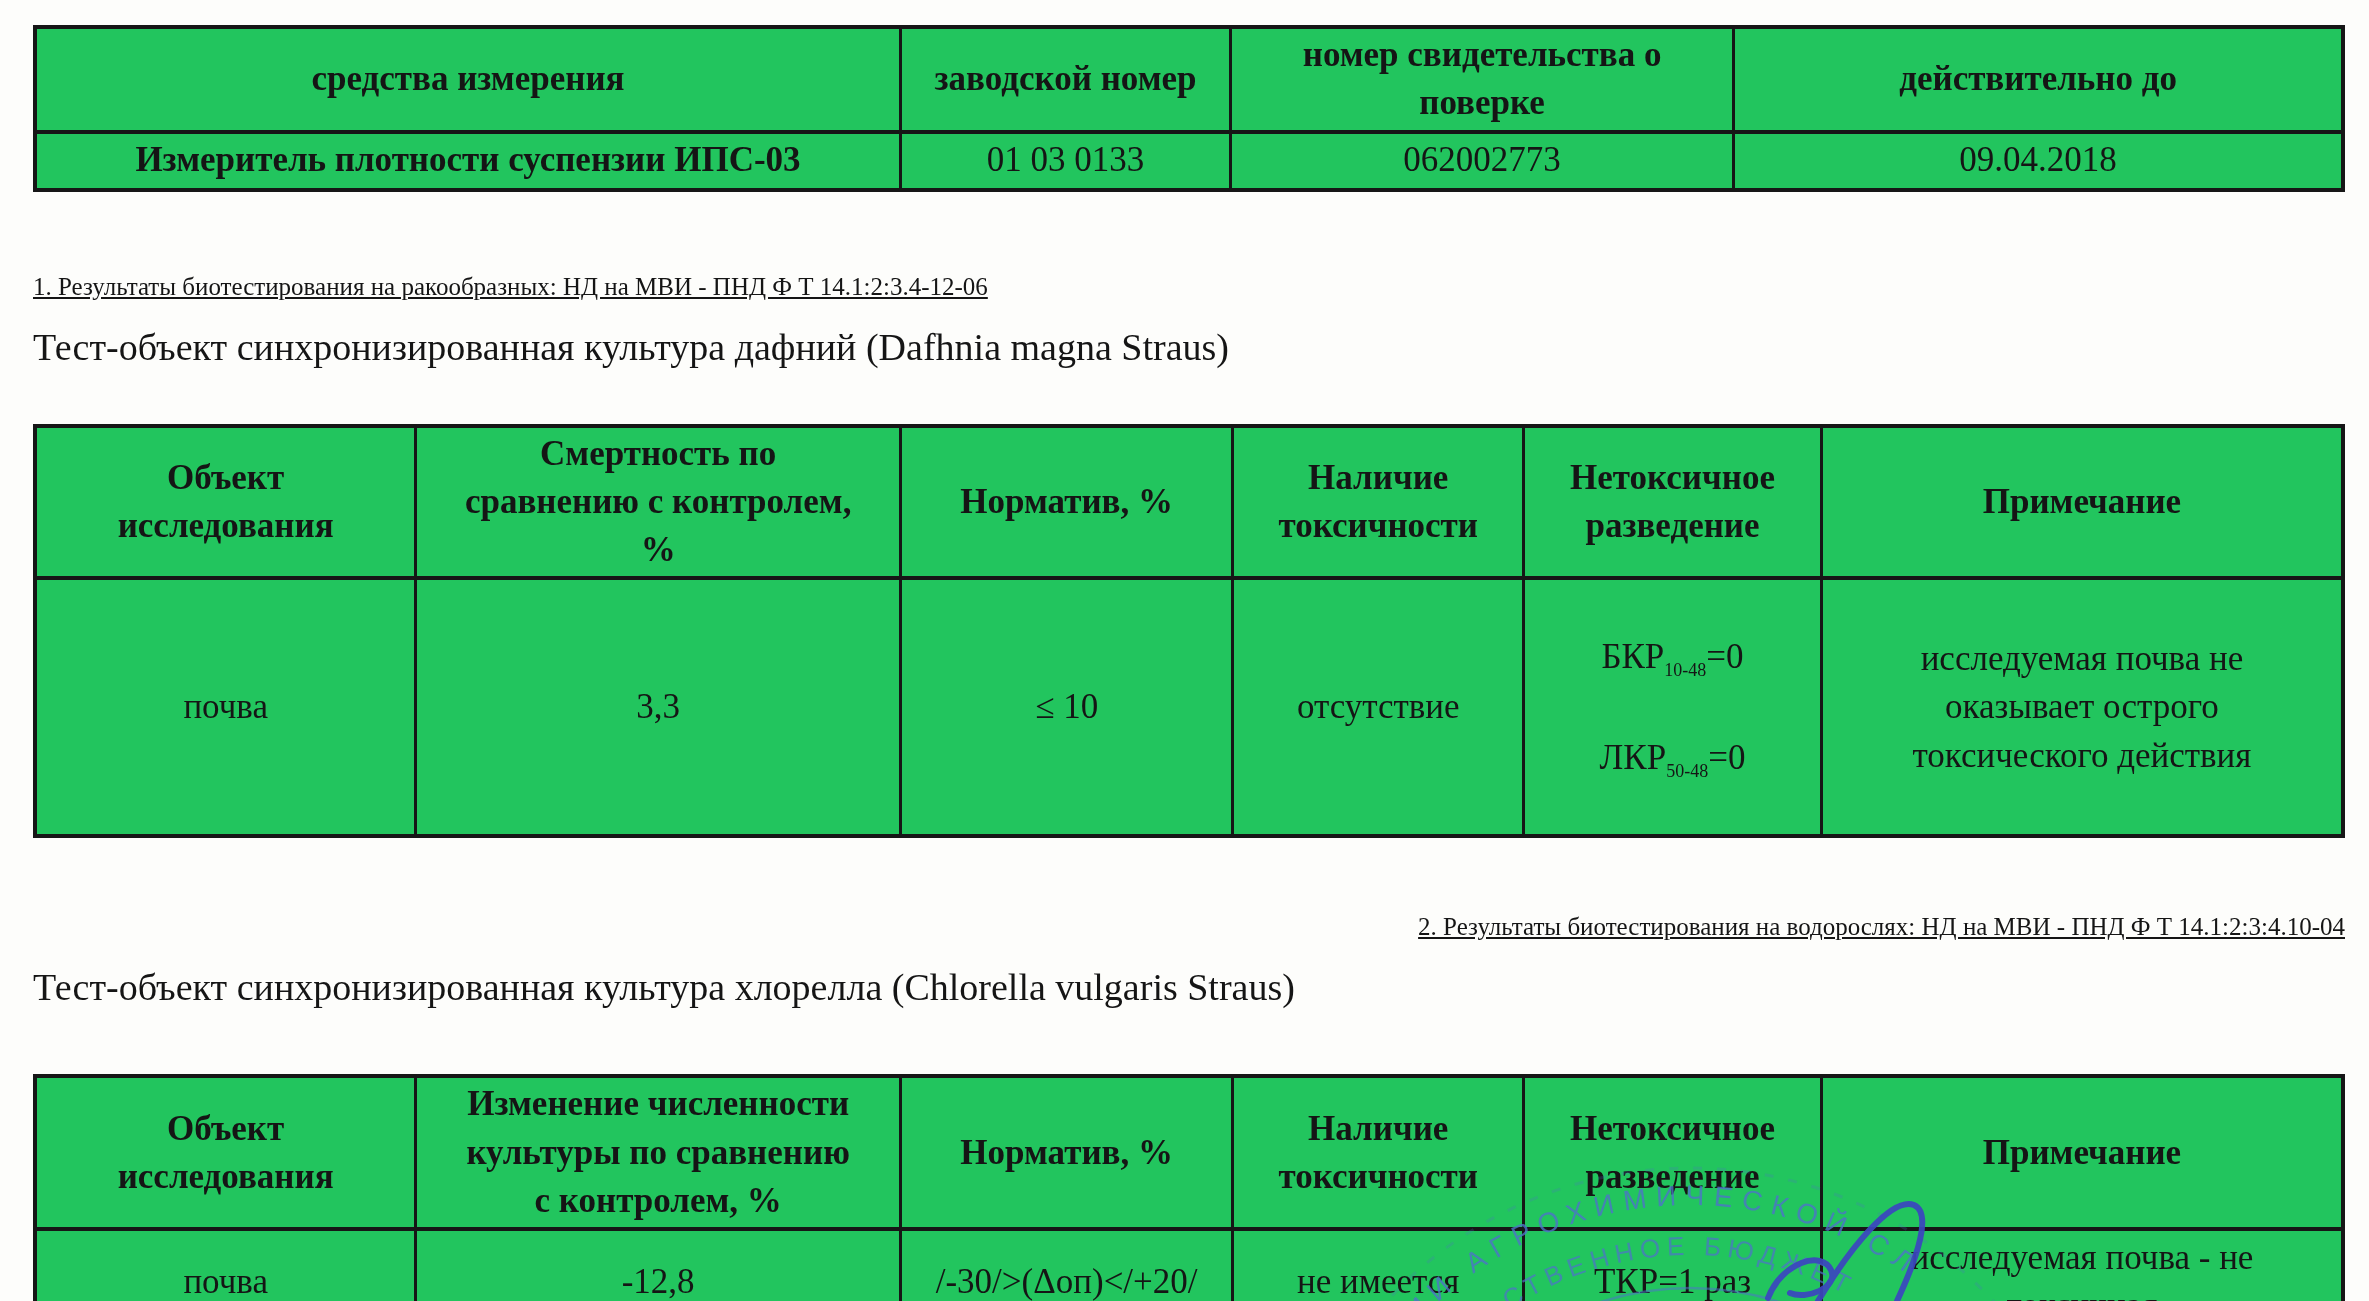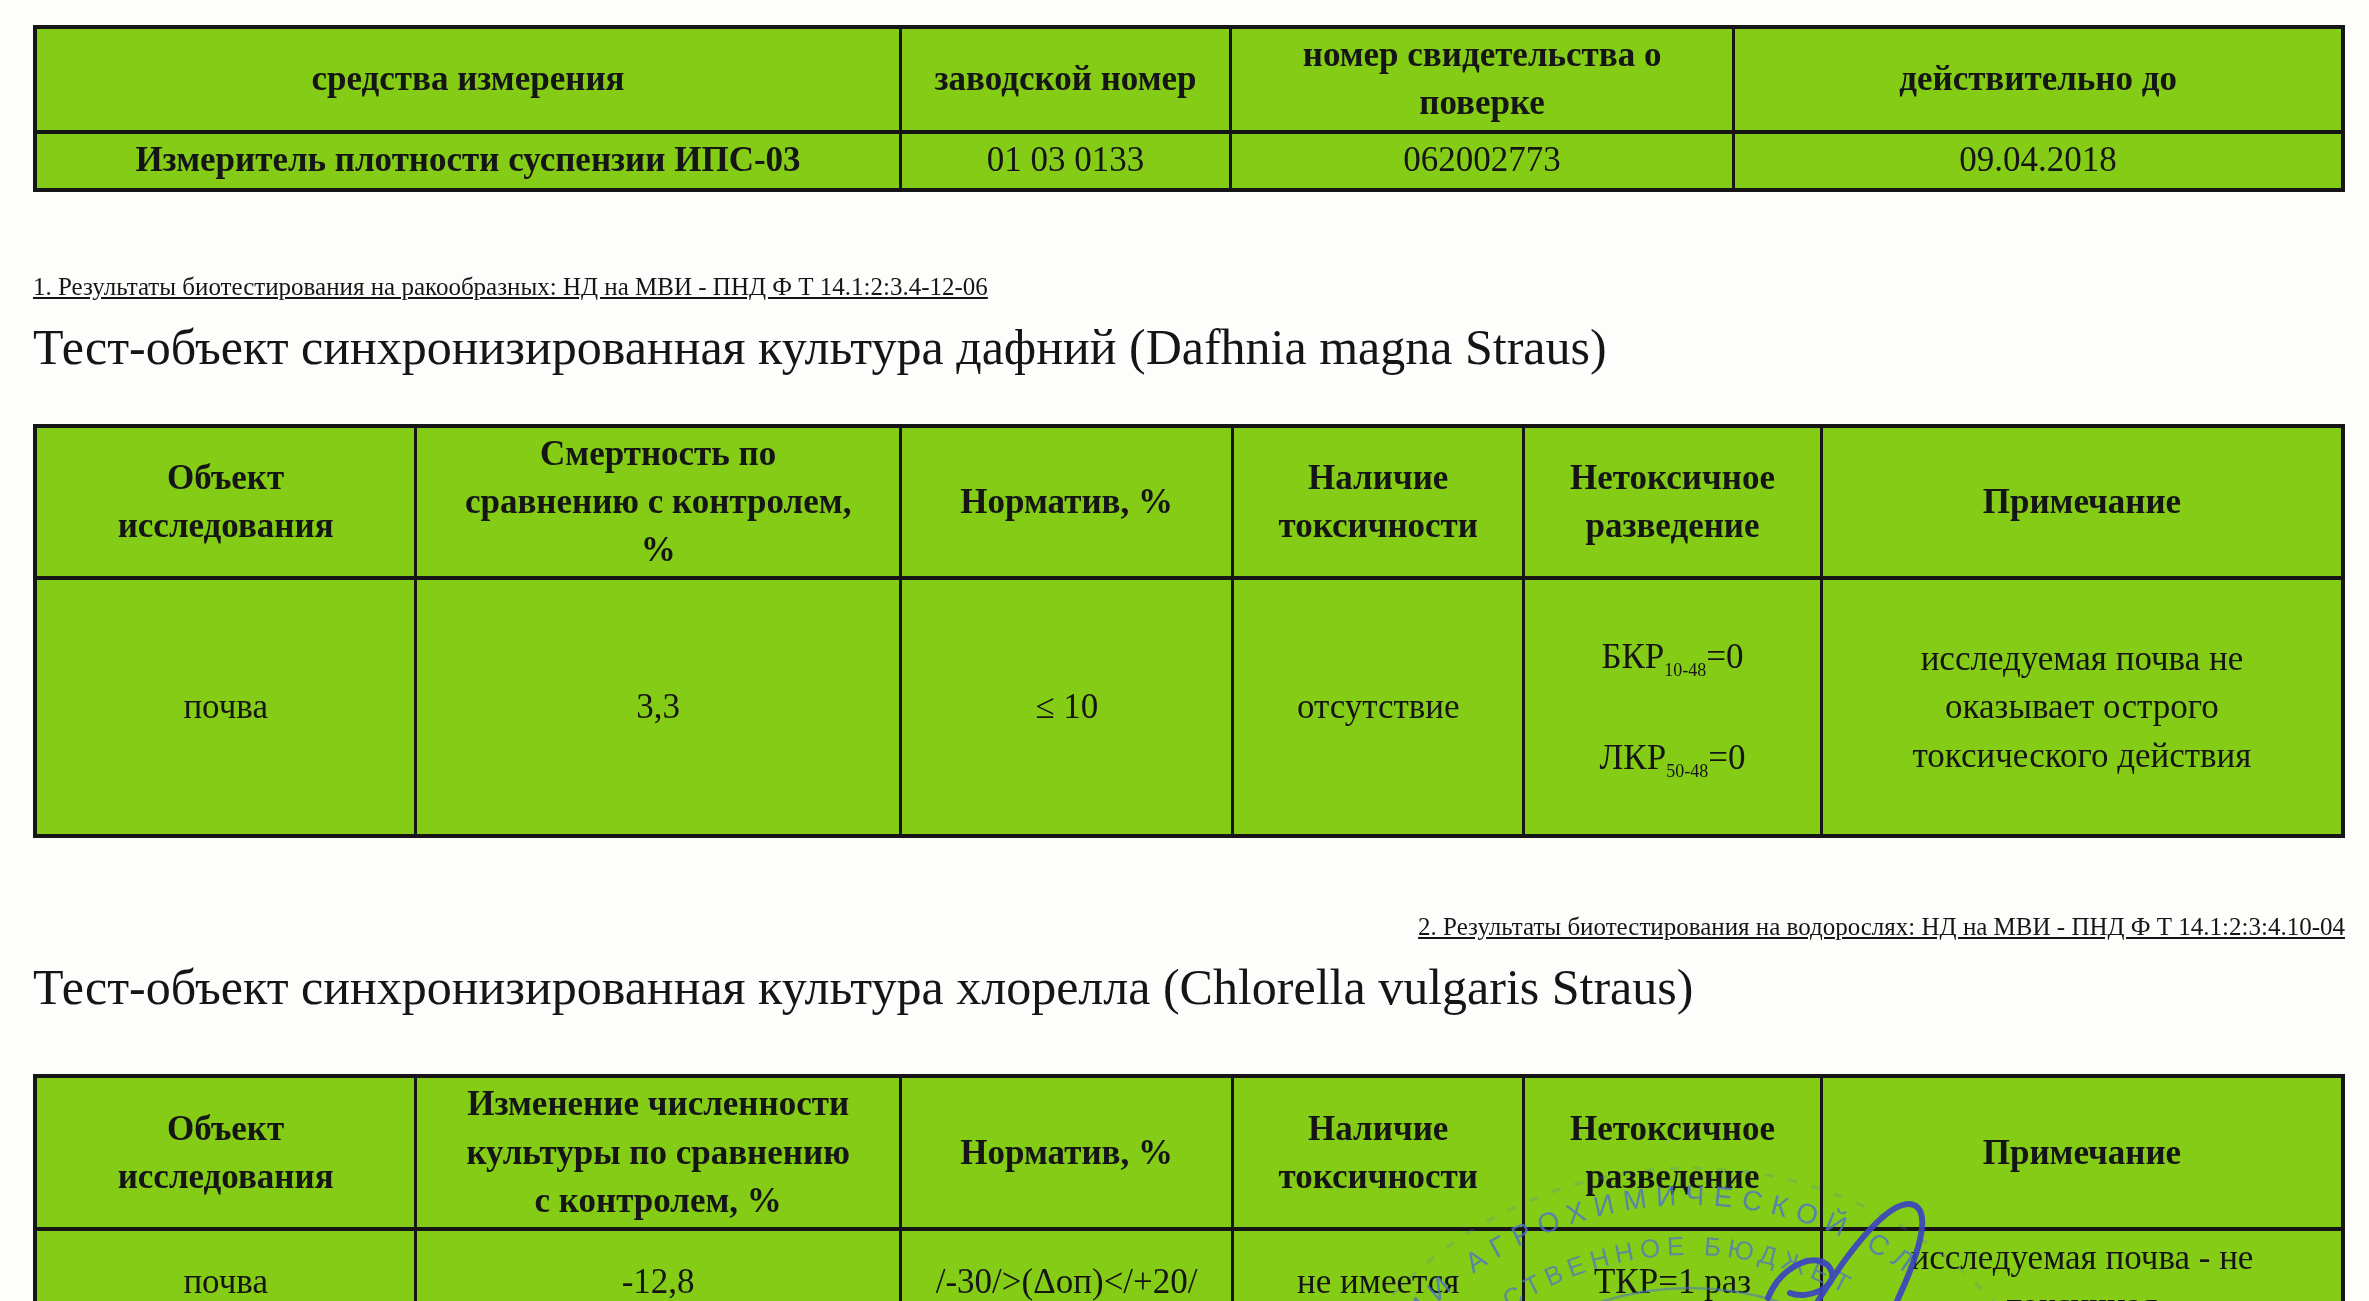--- a/index.html
+++ b/index.html
@@ -10,21 +10,21 @@
     background:#fdfdfb;
     overflow:hidden;
     font-family:"Liberation Serif",serif;
     color:#151515;
     padding:25px 24px 0 33px;
   }
   table.tbl{
     border-collapse:collapse;
     table-layout:fixed;
     width:2312px;
-    background:#84cc16;
+    background:#22c55e;
   }
   .tbl,.tbl th,.tbl td{border:3px solid #161616;}
   .tbl{border-width:4px;}
   .tbl thead th{
     border-bottom-width:4px;
     font-weight:bold;
     font-size:35px;
     line-height:1.38;
   }
   .tbl th,.tbl td{
@@ -36,21 +36,21 @@
     line-height:1.38;
   }
   .top-tbl thead th{height:88px;}
   .top-tbl tbody td{height:50px;}
   .t1 thead th{height:140px;}
   .t1 tbody td{height:158px;}
   .t2 thead th{height:140px;}
   .t2 tbody td{height:98px;}
   .cell-left{text-align:left;padding-left:10px;font-weight:bold;}
   .sec-title{font-size:25px;line-height:50px;margin:70px 0 0 0;text-decoration:underline;}
-  .sec-sub{font-size:50px;line-height:50px;margin:10px 0 0 0;}
+  .sec-sub{font-size:38px;line-height:50px;margin:10px 0 0 0;}
   .sec2-title{margin-top:64px;text-align:right;}
   .tbl-gap1{margin-top:52px;}
   .tbl-gap2{margin-top:62px;}
   .dl{line-height:1.5;}
   .dl sub{font-size:18px;line-height:0;}
   .stamp-layer{
     position:absolute;left:0;top:0;width:2369px;height:1301px;
     pointer-events:none;
   }
   .stamp-text{font-family:"Liberation Sans",sans-serif;}

